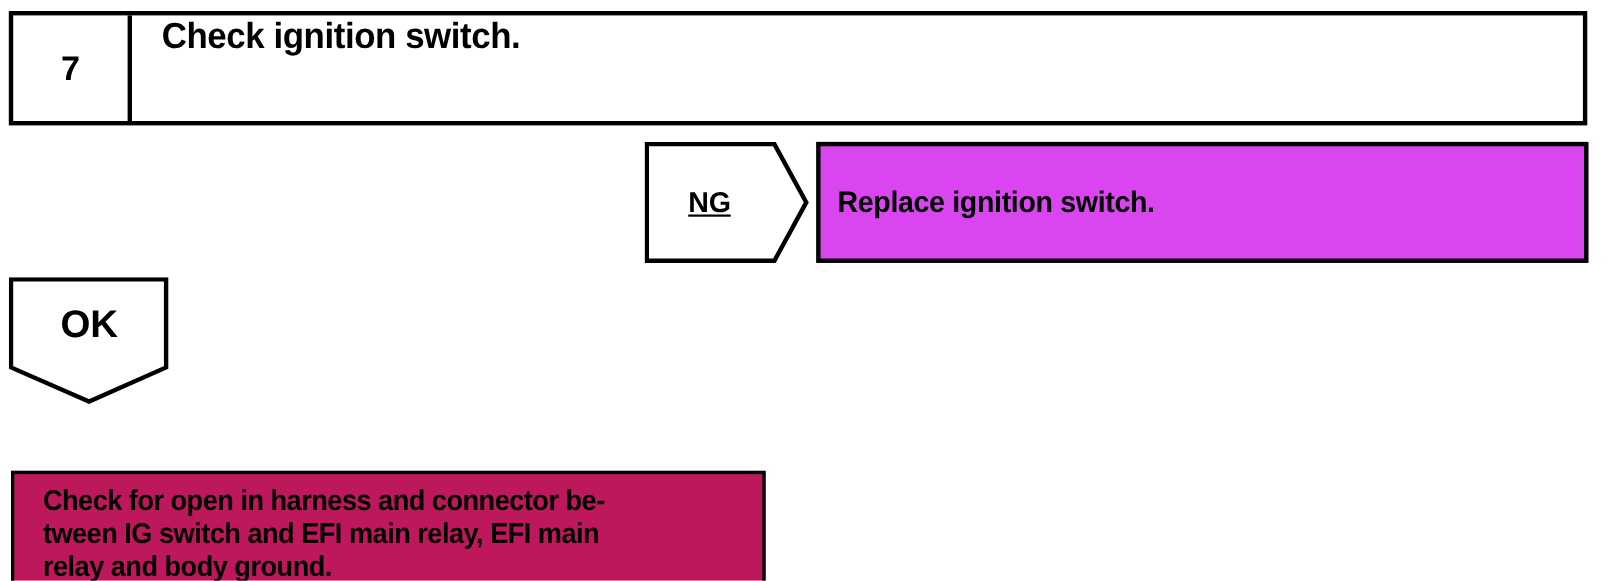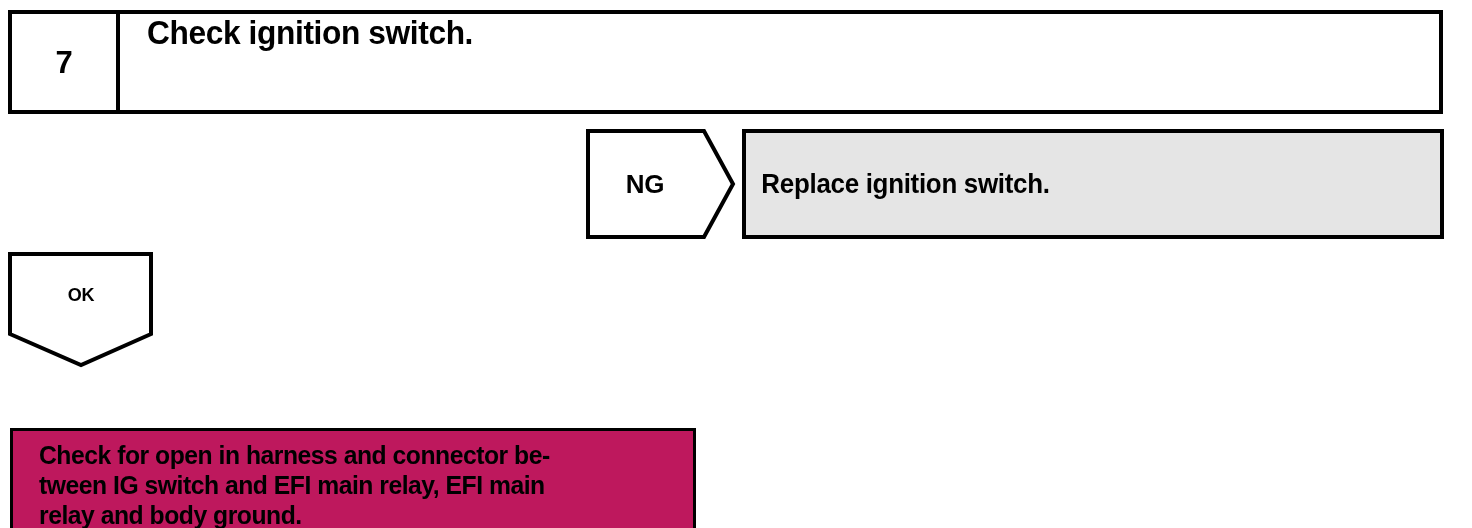--- a/index.html
+++ b/index.html
@@ -78,32 +78,33 @@
     left: 586px;
     top: 129px;
     width: 118px;
     height: 110px;
     display: flex;
     align-items: center;
     justify-content: center;
     font-size: 26px;
     font-weight: 700;
     letter-spacing: -0.2px;
+    text-decoration: underline;
   }
 
   
   .replace-box {
     position: absolute;
     left: 742px;
     top: 129px;
     width: 702px;
     height: 110px;
     border: 4px solid #000;
     box-sizing: border-box;
-    background: #e5e5e5;
+    background: #d946ef;
     display: flex;
     align-items: center;
   }
   .replace-text {
     font-size: 27px;
     font-weight: 700;
     letter-spacing: -0.3px;
     padding-left: 16px;
     transform: scaleX(0.96);
     transform-origin: left center;
@@ -121,21 +122,21 @@
   .ok-shape svg { display: block; }
   .ok-label {
     position: absolute;
     left: 8px;
     top: 252px;
     width: 146px;
     height: 86px;
     display: flex;
     align-items: center;
     justify-content: center;
-    font-size: 18px;
+    font-size: 35px;
     font-weight: 700;
     letter-spacing: -0.2px;
   }
 
   
   .bottom-box {
     position: absolute;
     left: 10px;
     top: 428px;
     width: 686px;

